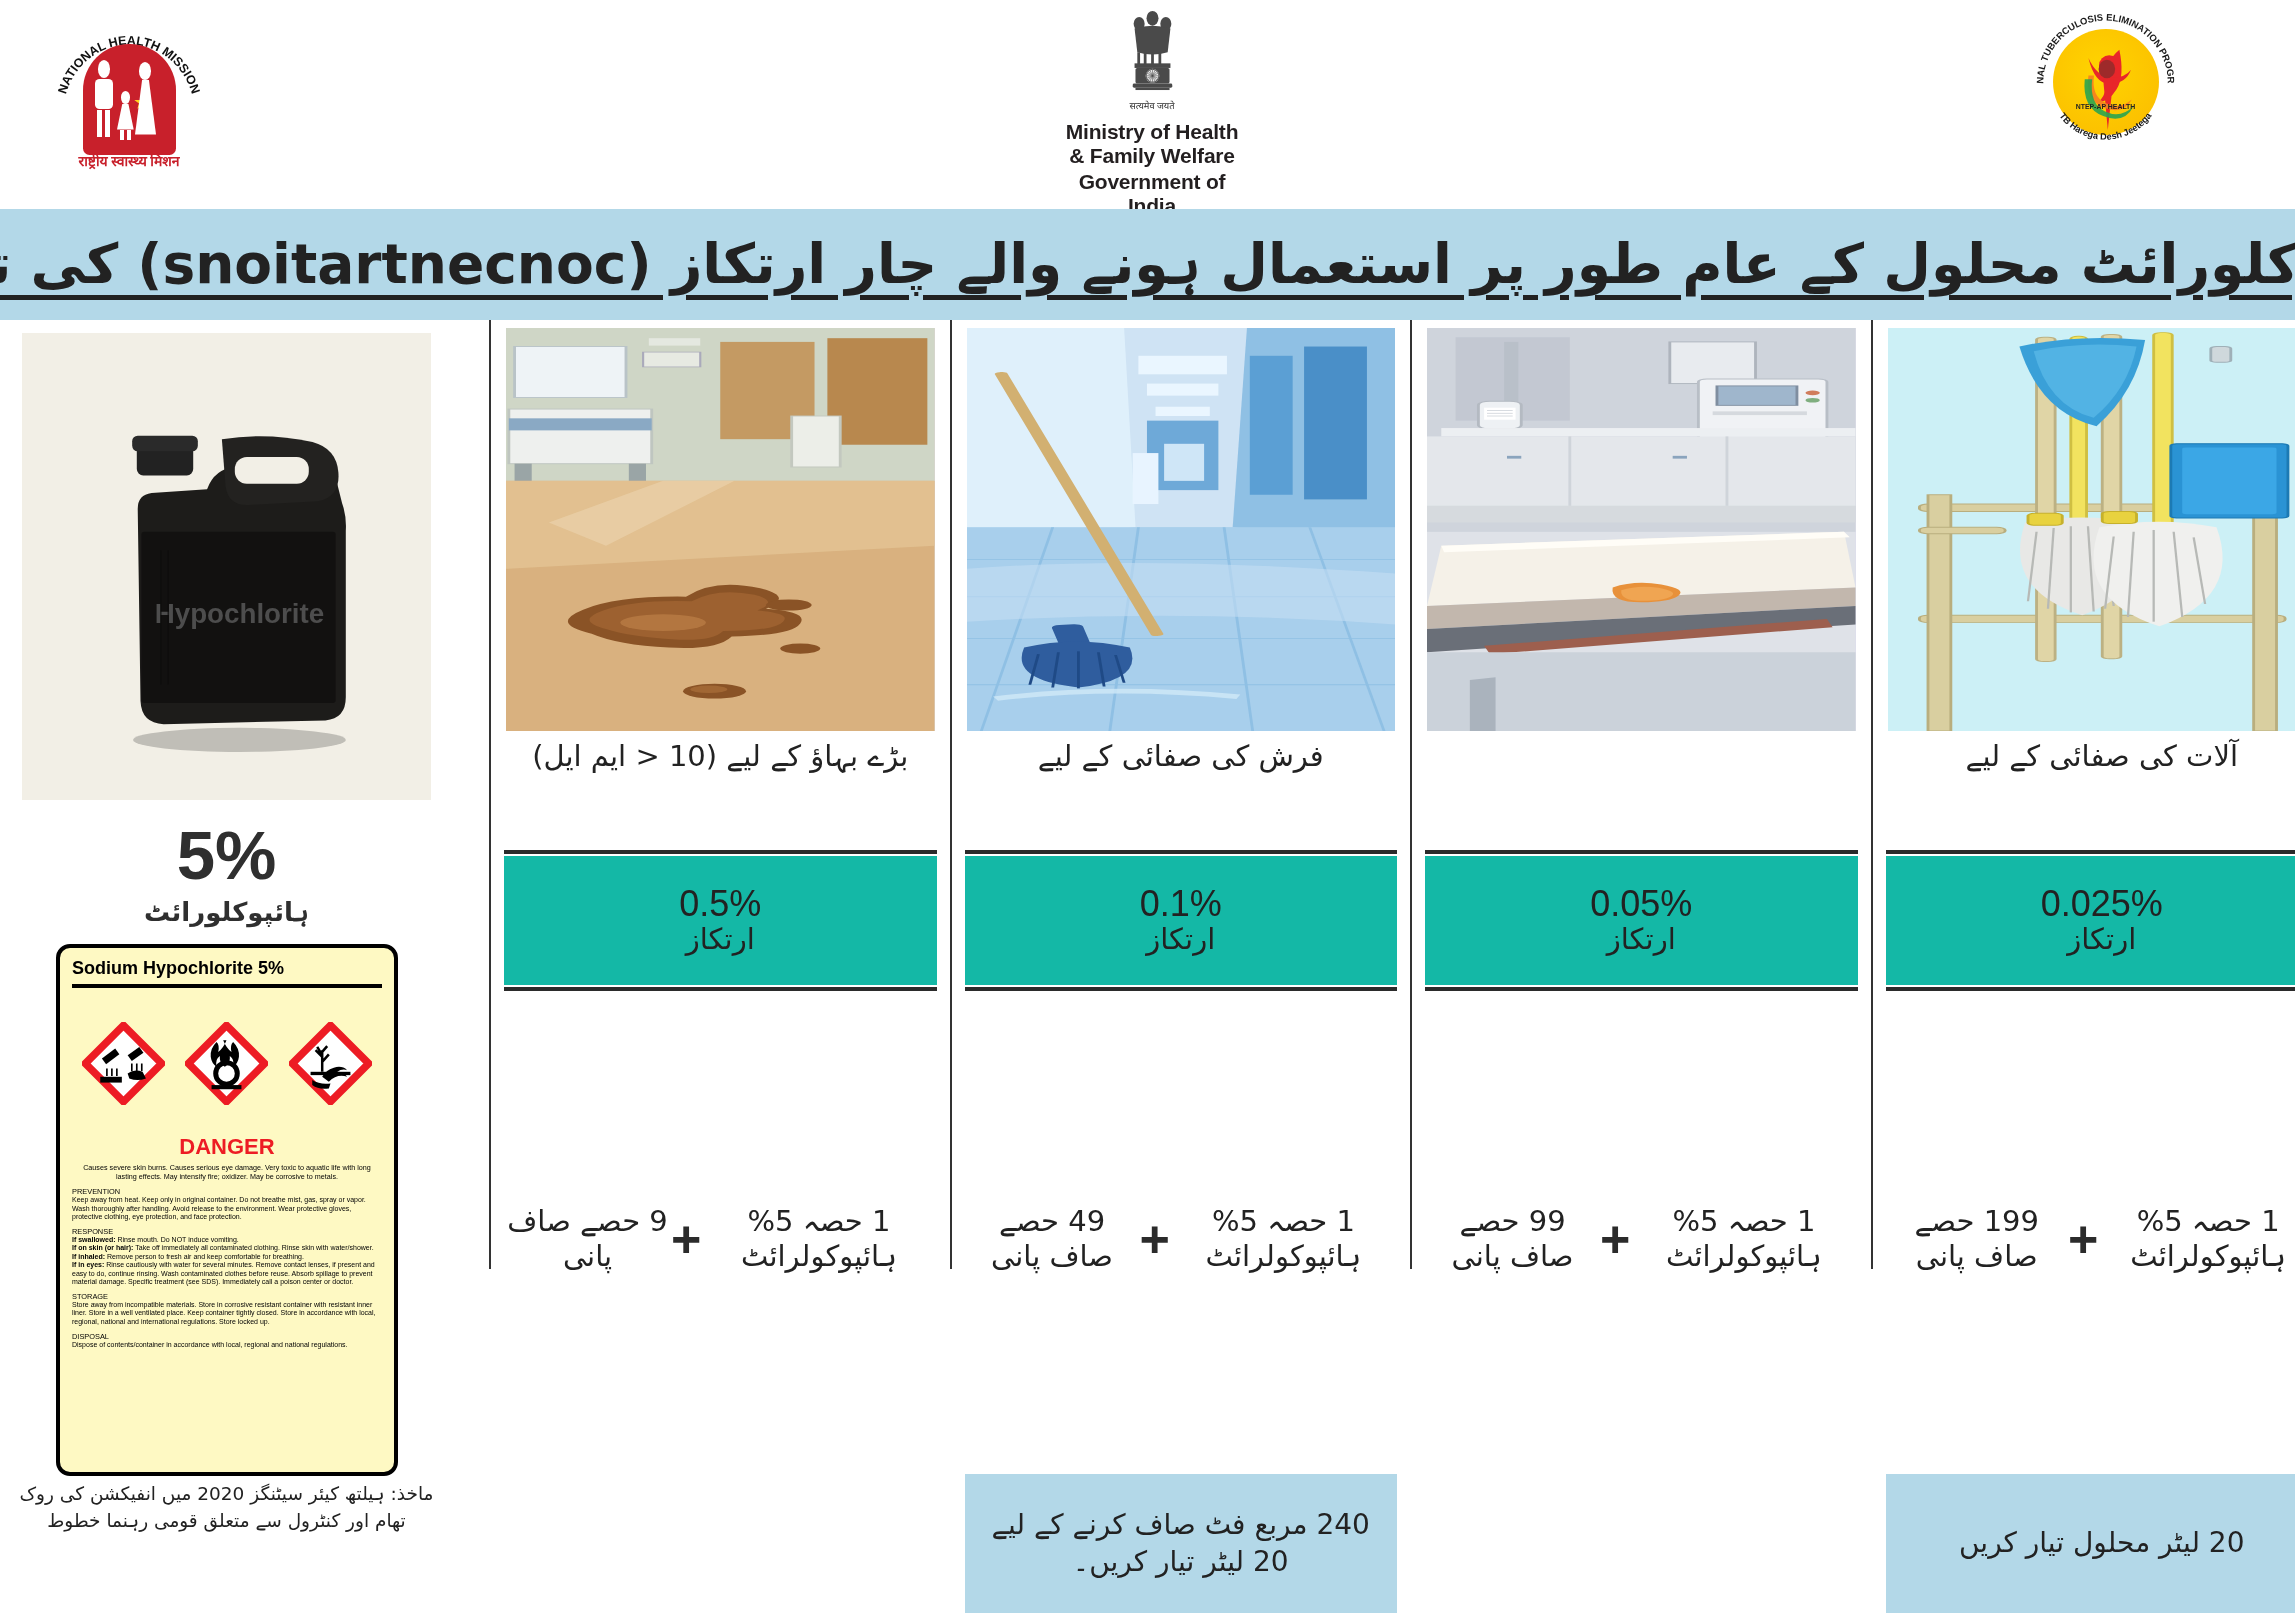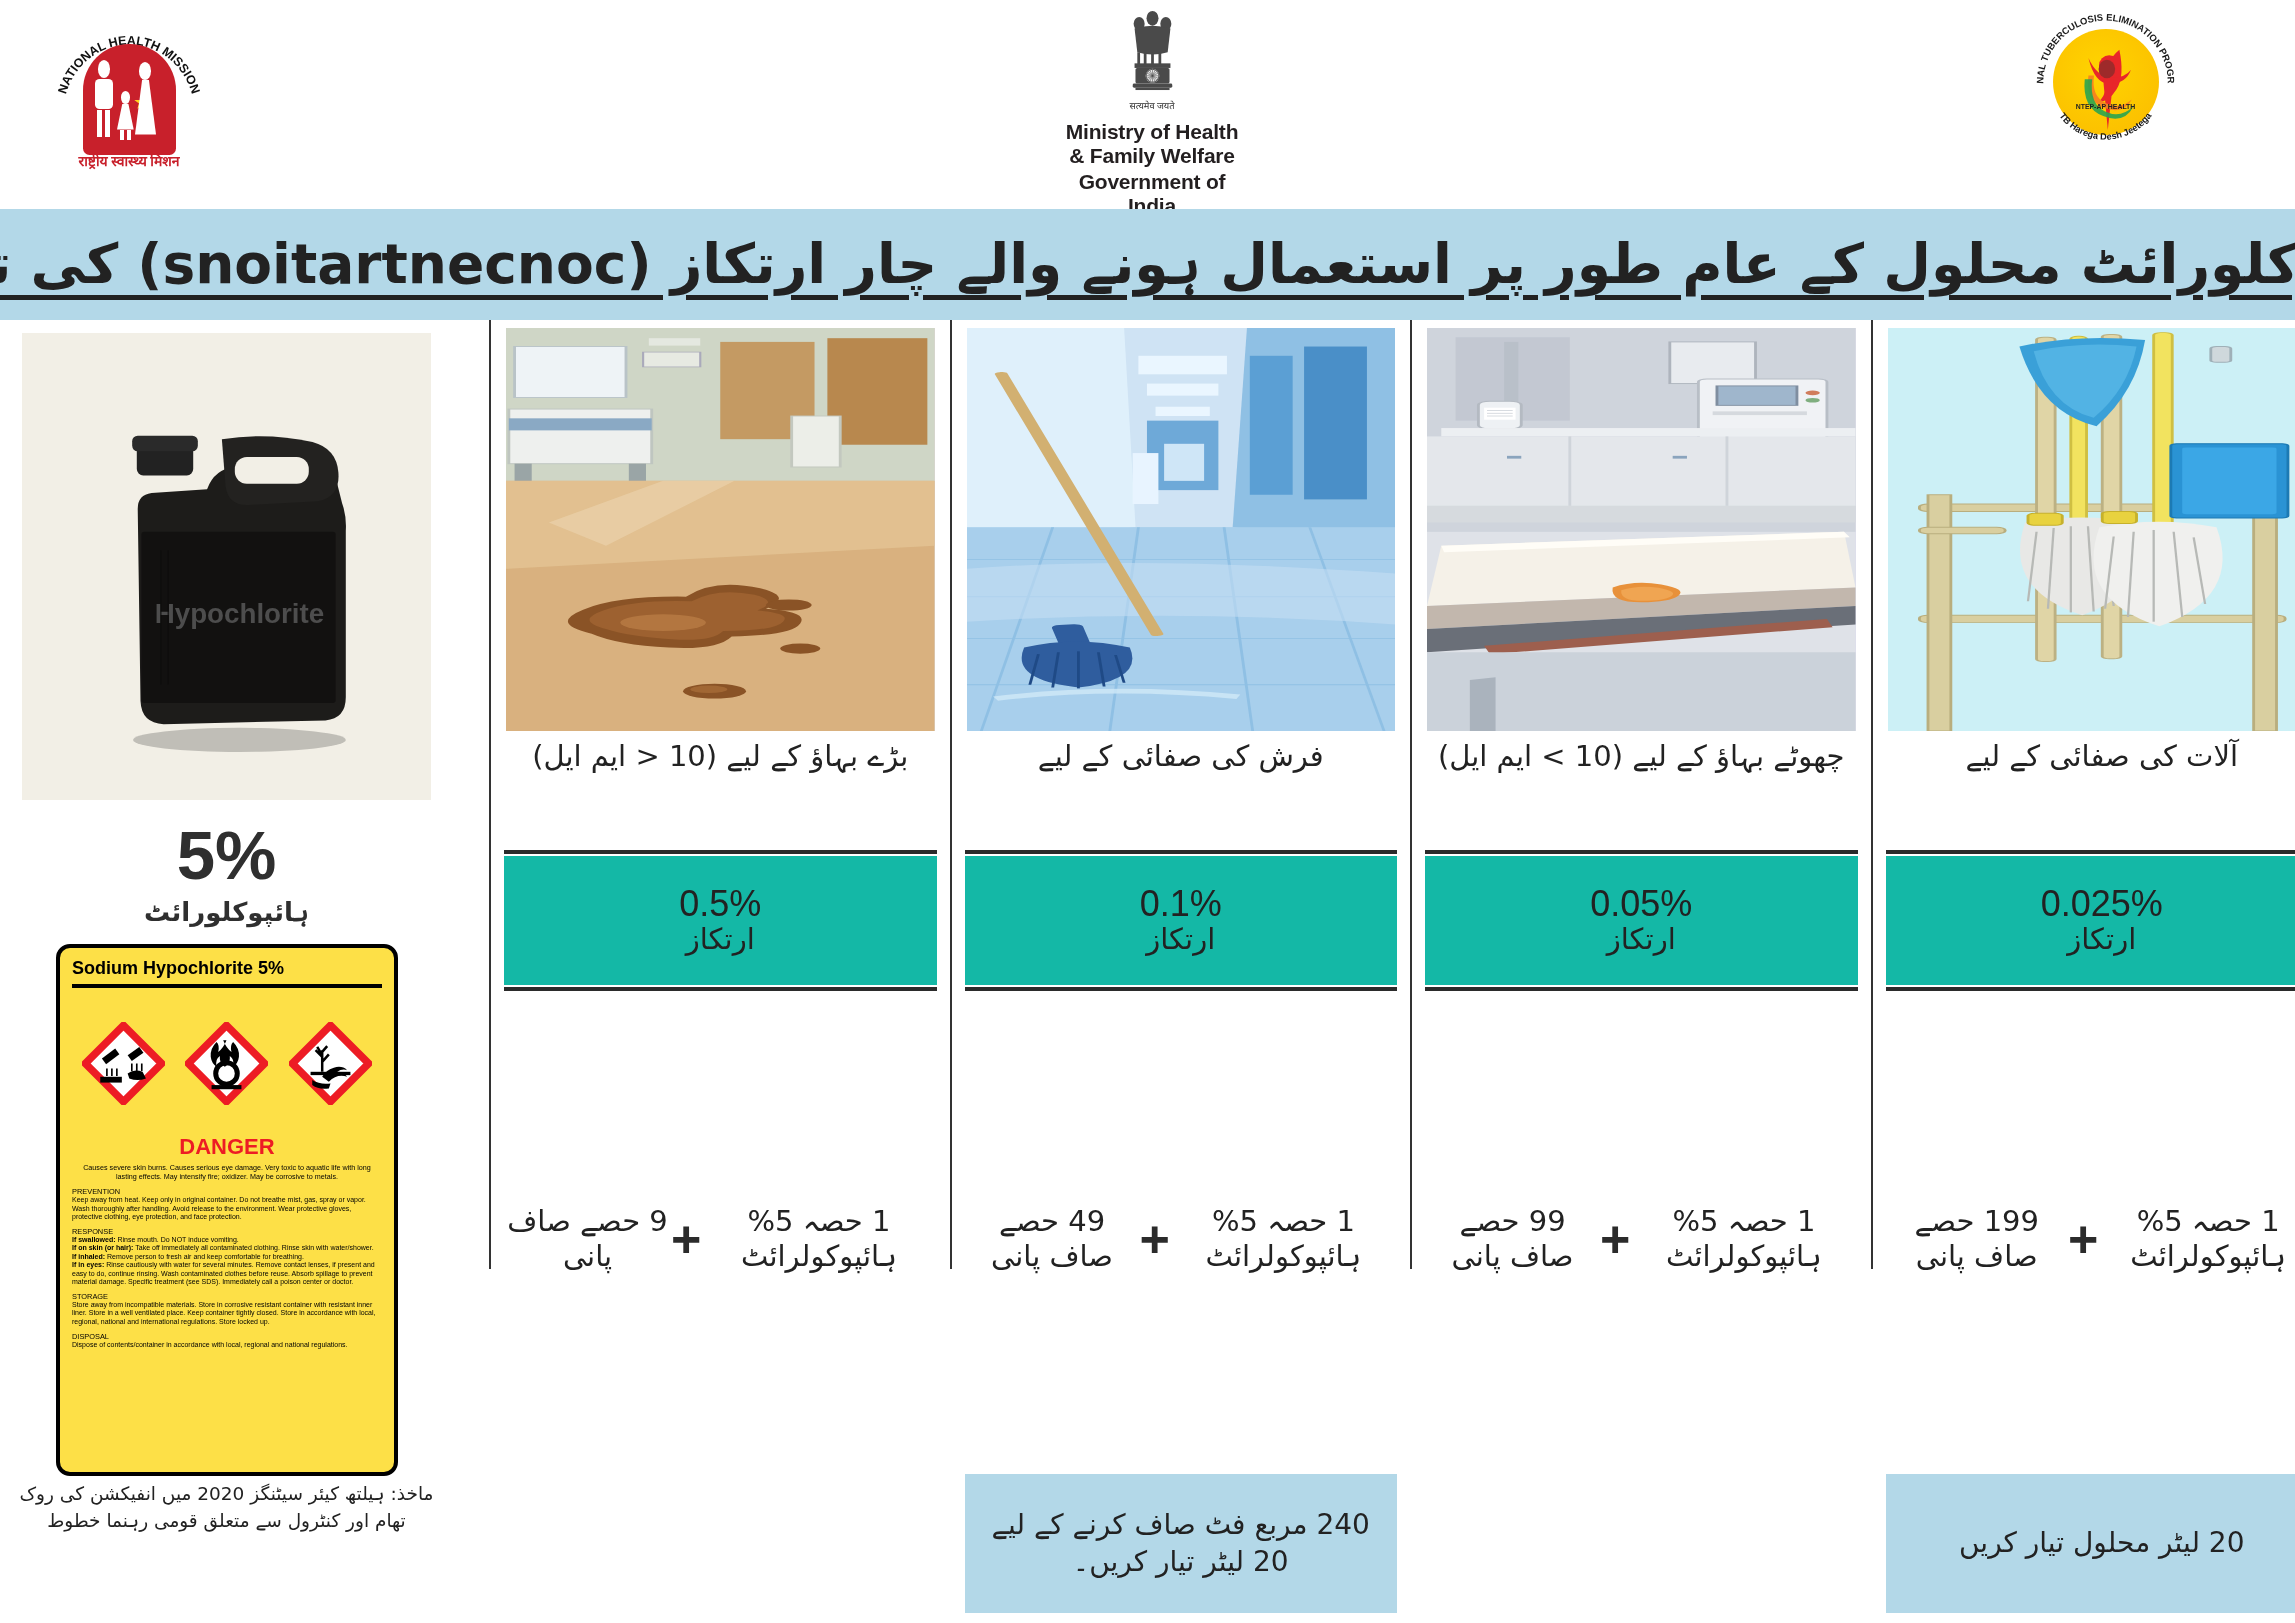--- a/index.html
+++ b/index.html
@@ -39,21 +39,21 @@
 
   
   .board{position:absolute;left:0;top:320px;width:2295px;height:1303px;background:#fff;}
   .sidebar{position:absolute;left:0;top:0;width:453px;height:1303px;background:#fff;}
   .jug-box{position:absolute;left:22px;top:13px;width:409px;height:467px;background:#f2efe6;}
   .pct5{position:absolute;left:0;top:501px;width:453px;text-align:center;
     font-size:69px;font-weight:bold;color:#2f2f2f;line-height:1;}
   .pct5-sub{position:absolute;left:0;top:577px;width:453px;text-align:center;direction:rtl;
     font-size:26px;font-weight:bold;color:#2f2f2f;font-family:"DejaVu Sans",sans-serif;}
   .ghs{position:absolute;left:56px;top:624px;width:342px;height:532px;
-    border:4.2px solid #000;border-radius:14px;background:#fde047;box-sizing:border-box;padding:10.2px 12px;}
+    border:4.2px solid #000;border-radius:14px;background:#fef9c3;box-sizing:border-box;padding:10.2px 12px;}
   .ghs-title{font-size:18px;font-weight:bold;color:#000;white-space:nowrap;}
   .ghs-rule{height:4.2px;background:#000;margin:4.6px 0 6.5px 0;}
   .ghs-pict-row{display:flex;justify-content:space-around;align-items:center;height:139px;}
   .ghs-danger{text-align:center;color:#ed1c24;font-weight:bold;font-size:22px;margin-top:0.9px;}
   .ghs-haz{font-size:7.2px;line-height:1.22;text-align:center;color:#000;margin-top:3.7px;}
   .ghs-h{font-size:7.4px;font-weight:normal;color:#000;margin-top:5.6px;}
   .ghs-p{font-size:7px;line-height:1.2;color:#000;}
   .ghs-p b{font-weight:bold;}
   .source{position:absolute;left:18.5px;top:1161px;width:416px;direction:rtl;text-align:center;
     font-size:18.5px;line-height:1.45;color:#222;font-family:"DejaVu Sans",sans-serif;}
@@ -400,21 +400,20 @@
           <path d="M10 470 L292 440 L296 452 L12 484 Z" fill="#fffdf7"></path>
           <path d="M0 600 L300 560 L300 600 L0 650 Z" fill="#c2b7ad"></path>
           <path d="M0 650 L300 600 L300 640 L0 700 Z" fill="#6a6f78"></path>
           <path d="M40 686 L280 628 L284 646 L44 704 Z" fill="#9d5f4e"></path>
           <rect x="0" y="700" width="300" height="170" fill="#cbd2da"></rect>
           <path d="M30 760 L30 870 L48 870 L48 754 Z" fill="#aab3bd"></path>
           <path d="M130 560 q16 -16 34 -6 q18 10 12 24 q-6 14 -26 14 q-22 0 -20 -32 z" fill="#e8913a"></path>
           <path d="M136 566 q12 -12 26 -5 q14 8 9 18 q-5 10 -20 10 q-16 0 -15 -23 z" fill="#f0a552"></path>
         </svg>
       </div>
-      <div class="col-head">چھوٹے بہاؤ کے لیے (10 &gt; ایم ایل)</div>
       <div class="divider d1"></div>
       <div class="conc">
         <div class="conc-num">0.05%</div>
         <div class="conc-lbl">ارتکاز</div>
       </div>
       <div class="divider d2"></div>
       <div class="recipe">
         <div class="rcp-line">1 حصہ 5% ہائپوکولرائٹ</div>
         <div class="plus">+</div>
         <div class="rcp-line">99 حصے صاف پانی</div>

